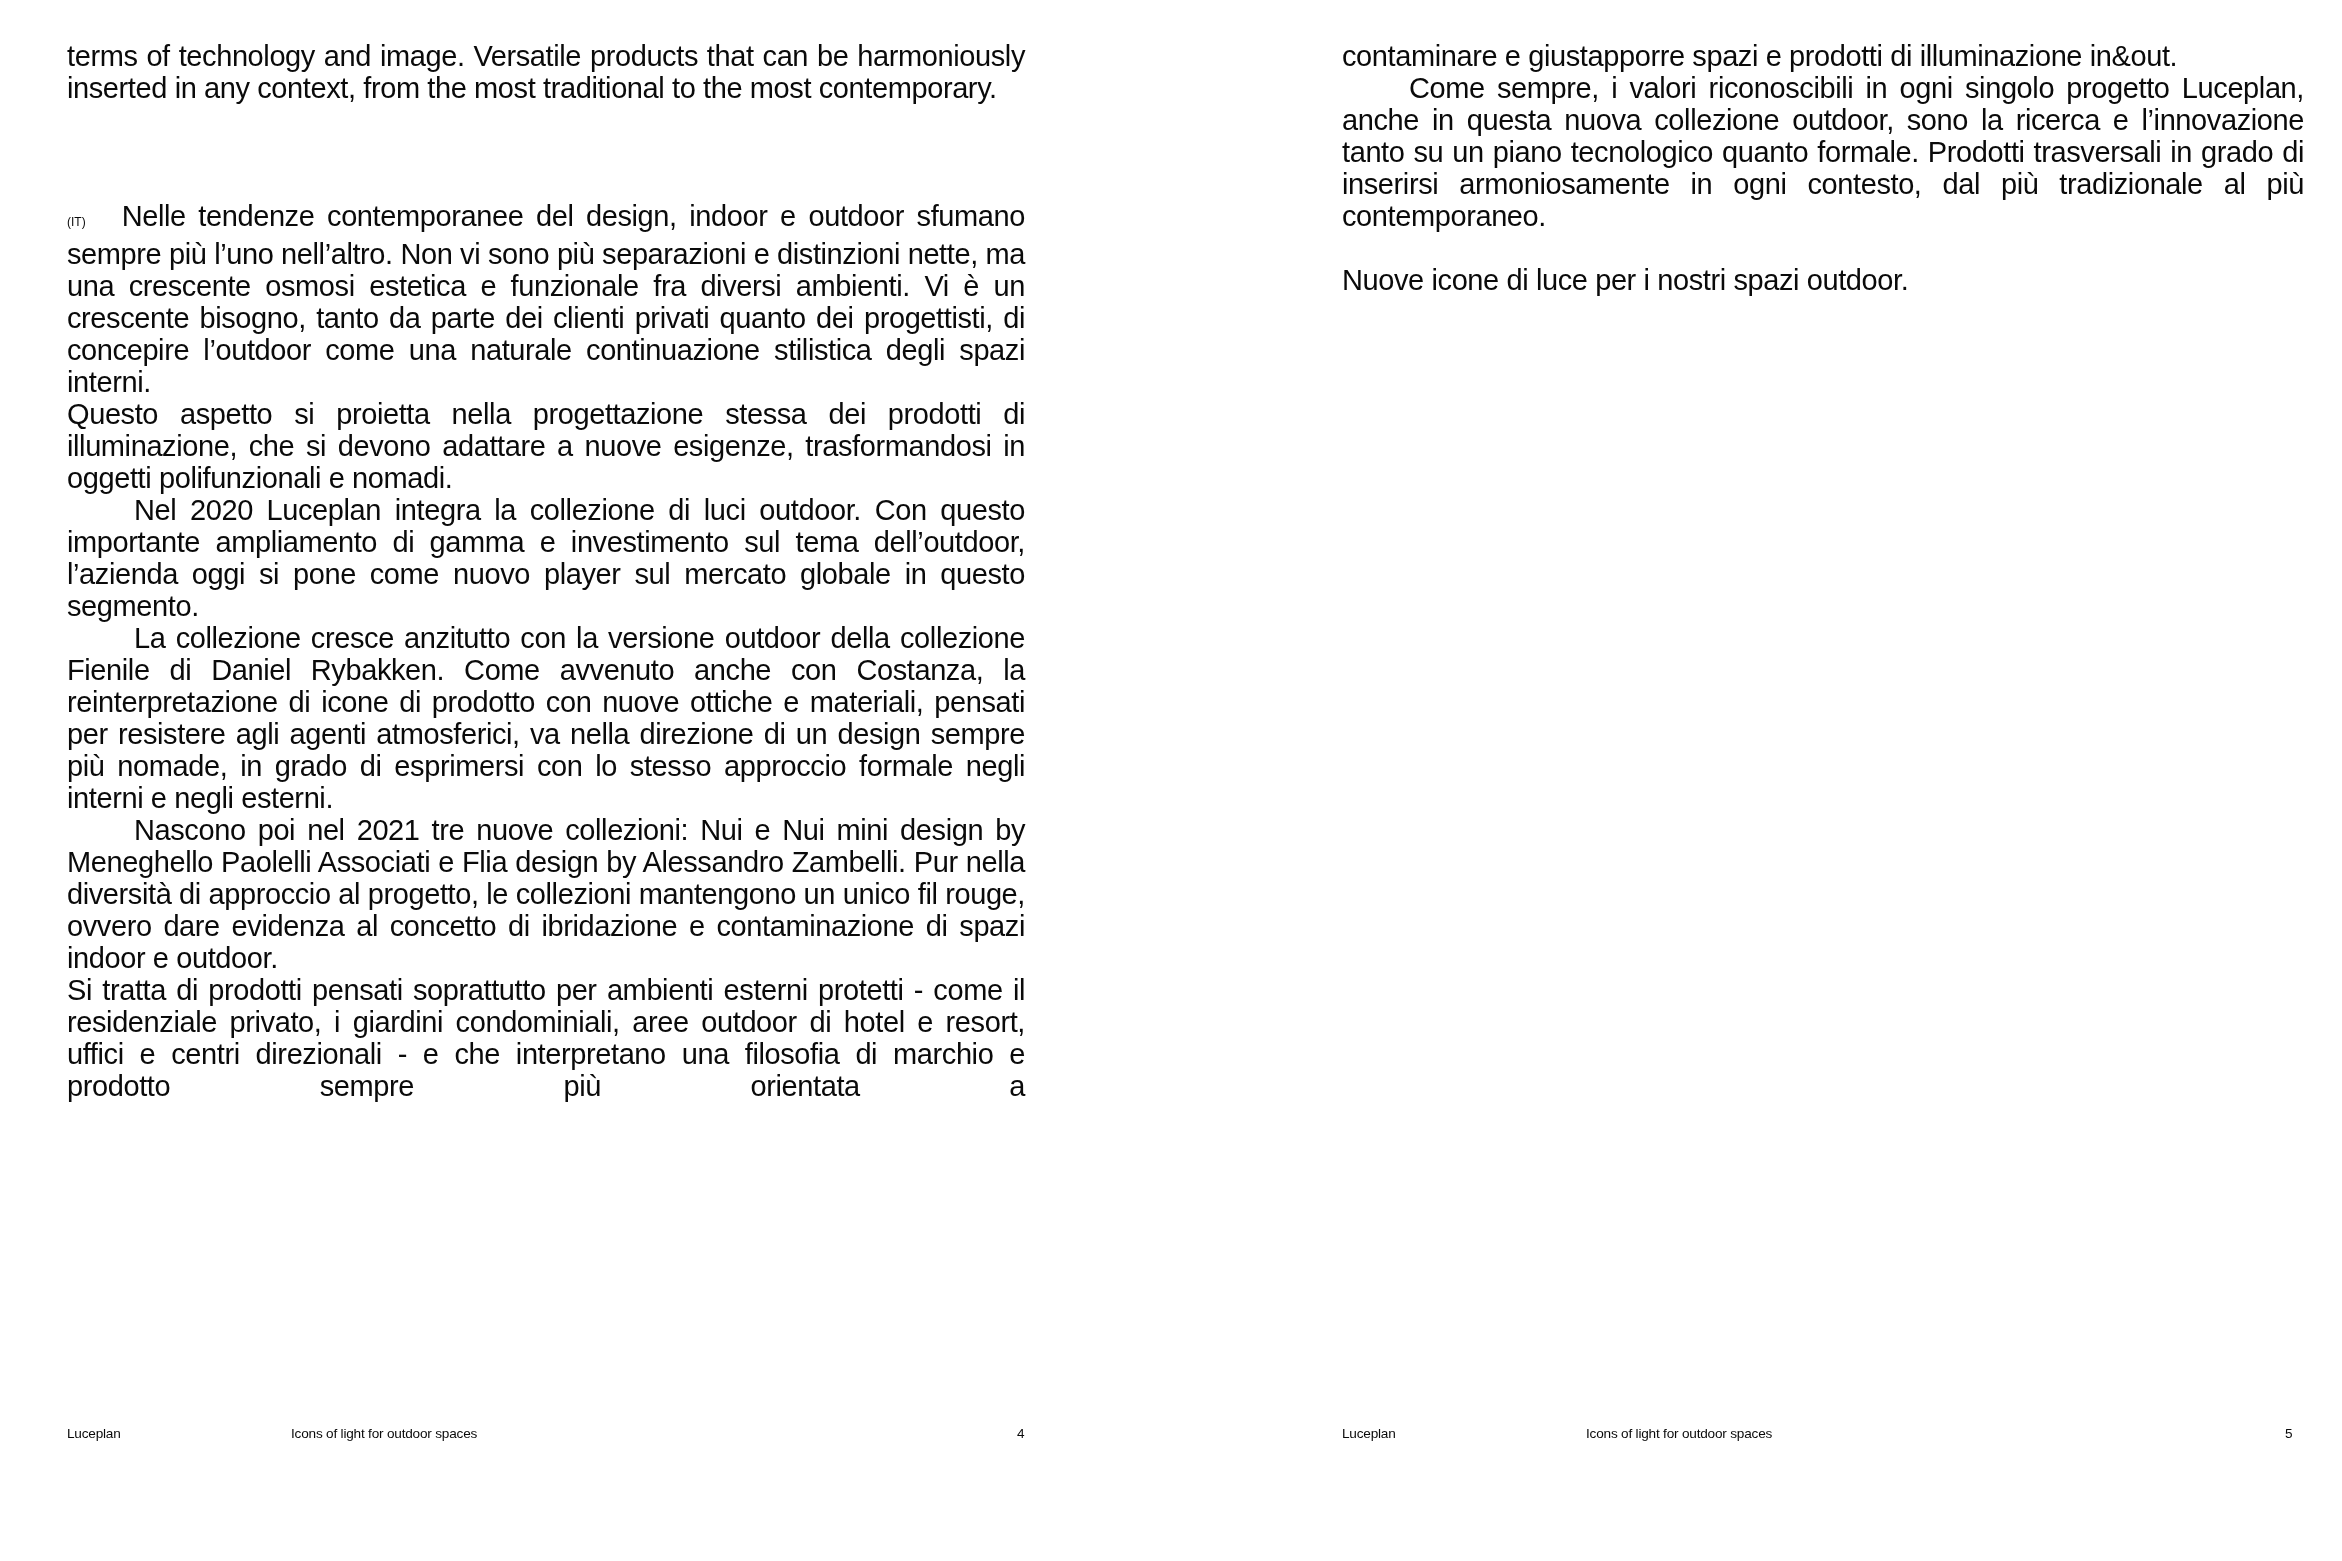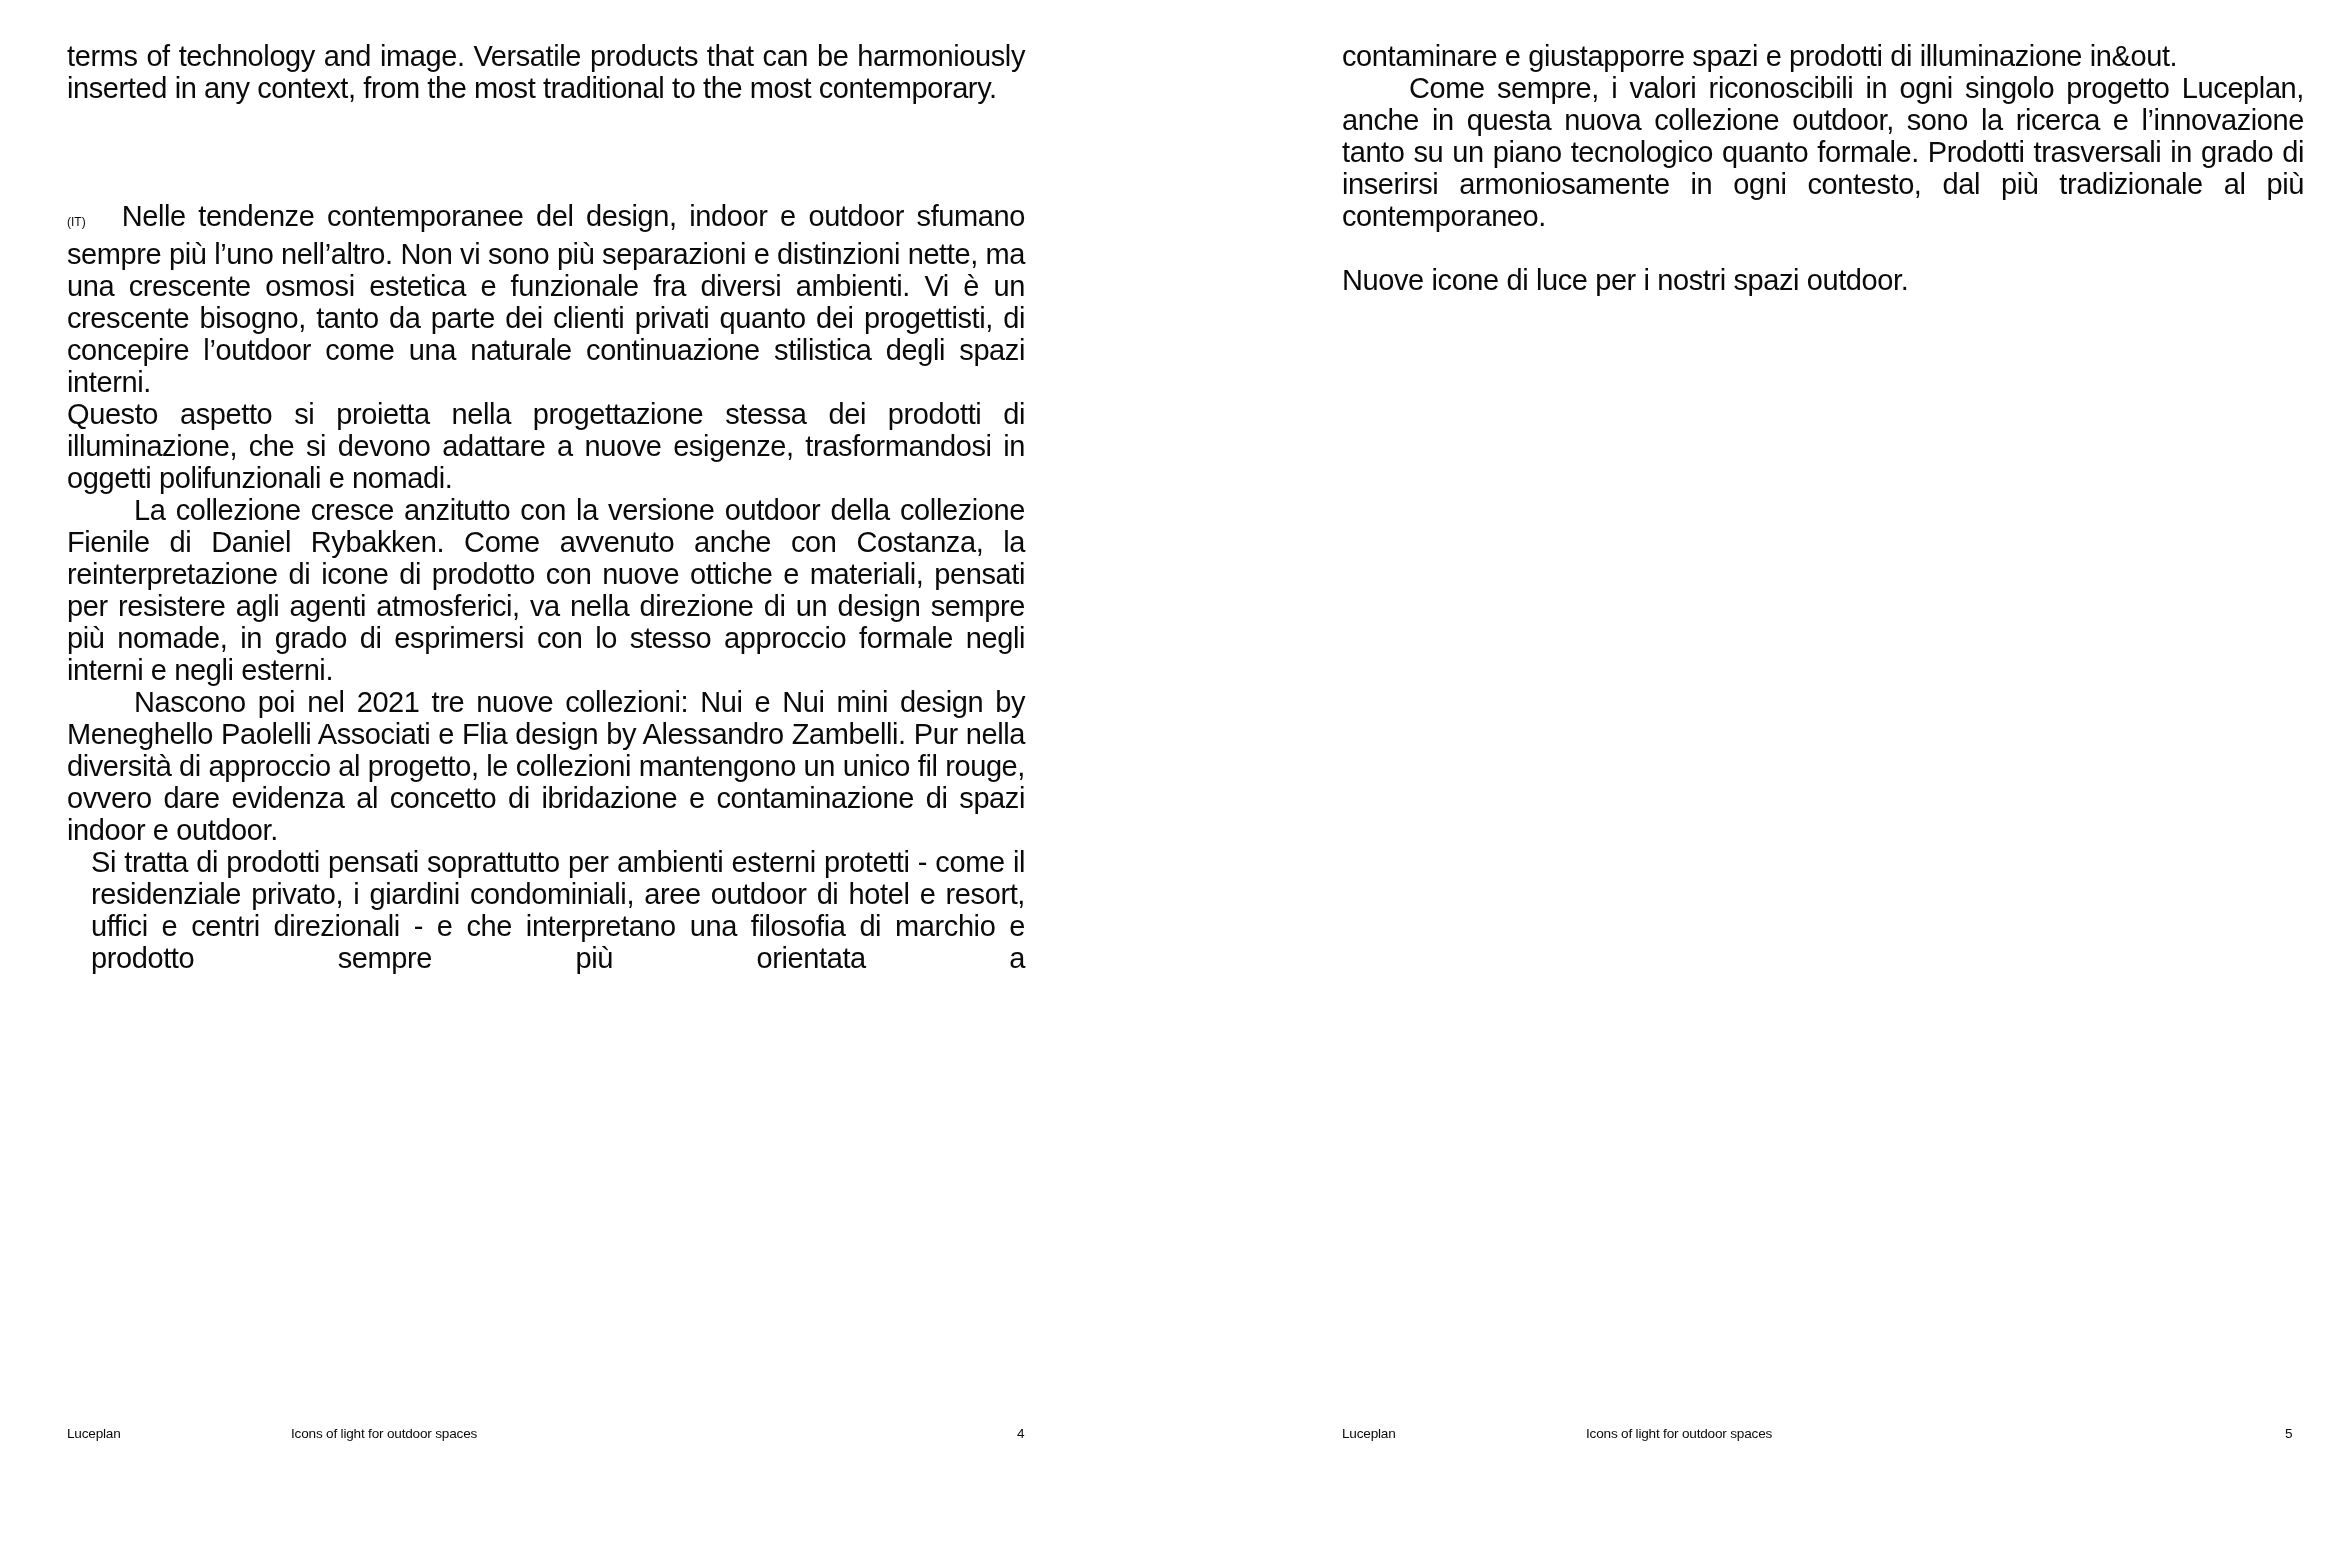--- a/index.html
+++ b/index.html
@@ -29,23 +29,24 @@
 </head>
 <body>
 
 <div class="page left">
   <div class="column">
     <p class="last-left">terms of technology and image. Versatile products that can be harmoniously inserted in any context, from the most traditional to the most contemporary.</p>
     <div class="spacer-1"></div>
     <div class="spacer-2"></div>
     <p class="last-left"><span class="lang-tag">(IT)</span><span>Nelle tendenze contemporanee del design, indoor e outdoor sfumano sempre più l’uno nell’altro. Non vi sono più separazioni e distinzioni nette, ma una crescente osmosi estetica e funzionale fra diversi ambienti. Vi è un crescente bisogno, tanto da parte dei clienti privati quanto dei progettisti, di concepire l’outdoor come una naturale continuazione stilistica degli spazi interni.</span></p>
     <p class="last-left">Questo aspetto si proietta nella progettazione stessa dei prodot­ti di illuminazione, che si devono adattare a nuove esigenze, tra­sformandosi in oggetti polifunzionali e nomadi.</p>
+    <p class="indent last-left">Nel 2020 Luceplan integra la collezione di luci outdoor. Con questo importante ampliamento di gamma e investimento sul tema dell’outdoor, l’azienda oggi si pone come nuovo player sul mercato globale in questo segmento.</p>
     <p class="indent last-left">La collezione cresce anzitutto con la versione outdoor della collezione Fienile di Daniel Rybakken. Come avvenuto anche con Costanza, la reinterpretazione di icone di prodotto con nuove ot­tiche e materiali, pensati per resistere agli agenti atmosferici, va nella direzione di un design sempre più nomade, in grado di espri­mersi con lo stesso approccio formale negli interni e negli esterni.</p>
     <p class="indent last-left">Nascono poi nel 2021 tre nuove collezioni: Nui e Nui mini de­sign by Meneghello Paolelli Associati e Flia design by Alessandro Zambelli. Pur nella diversità di approccio al progetto, le collezioni mantengono un unico fil rouge, ovvero dare evidenza al concetto di ibridazione e contaminazione di spazi indoor e outdoor.</p>
-    <p style="text-align-last: justify; margin-left: 24px;">Si tratta di prodotti pensati soprattutto per ambienti esterni pro­tetti - come il residenziale privato, i giardini condominiali, aree outdoor di hotel e resort, uffici e centri direzionali - e che interpre­tano una filosofia di marchio e prodotto sempre più orientata a</p>
+    <p style="text-align-last: justify;">Si tratta di prodotti pensati soprattutto per ambienti esterni pro­tetti - come il residenziale privato, i giardini condominiali, aree outdoor di hotel e resort, uffici e centri direzionali - e che interpre­tano una filosofia di marchio e prodotto sempre più orientata a</p>
   </div>
   <div class="footer-wrap">
     <span style="left:67px">Luceplan</span>
     <span style="left:291px">Icons of light for outdoor spaces</span>
     <span style="left:1017px">4</span>
   </div>
 </div>
 
 <div class="page right">
   <div class="column">

